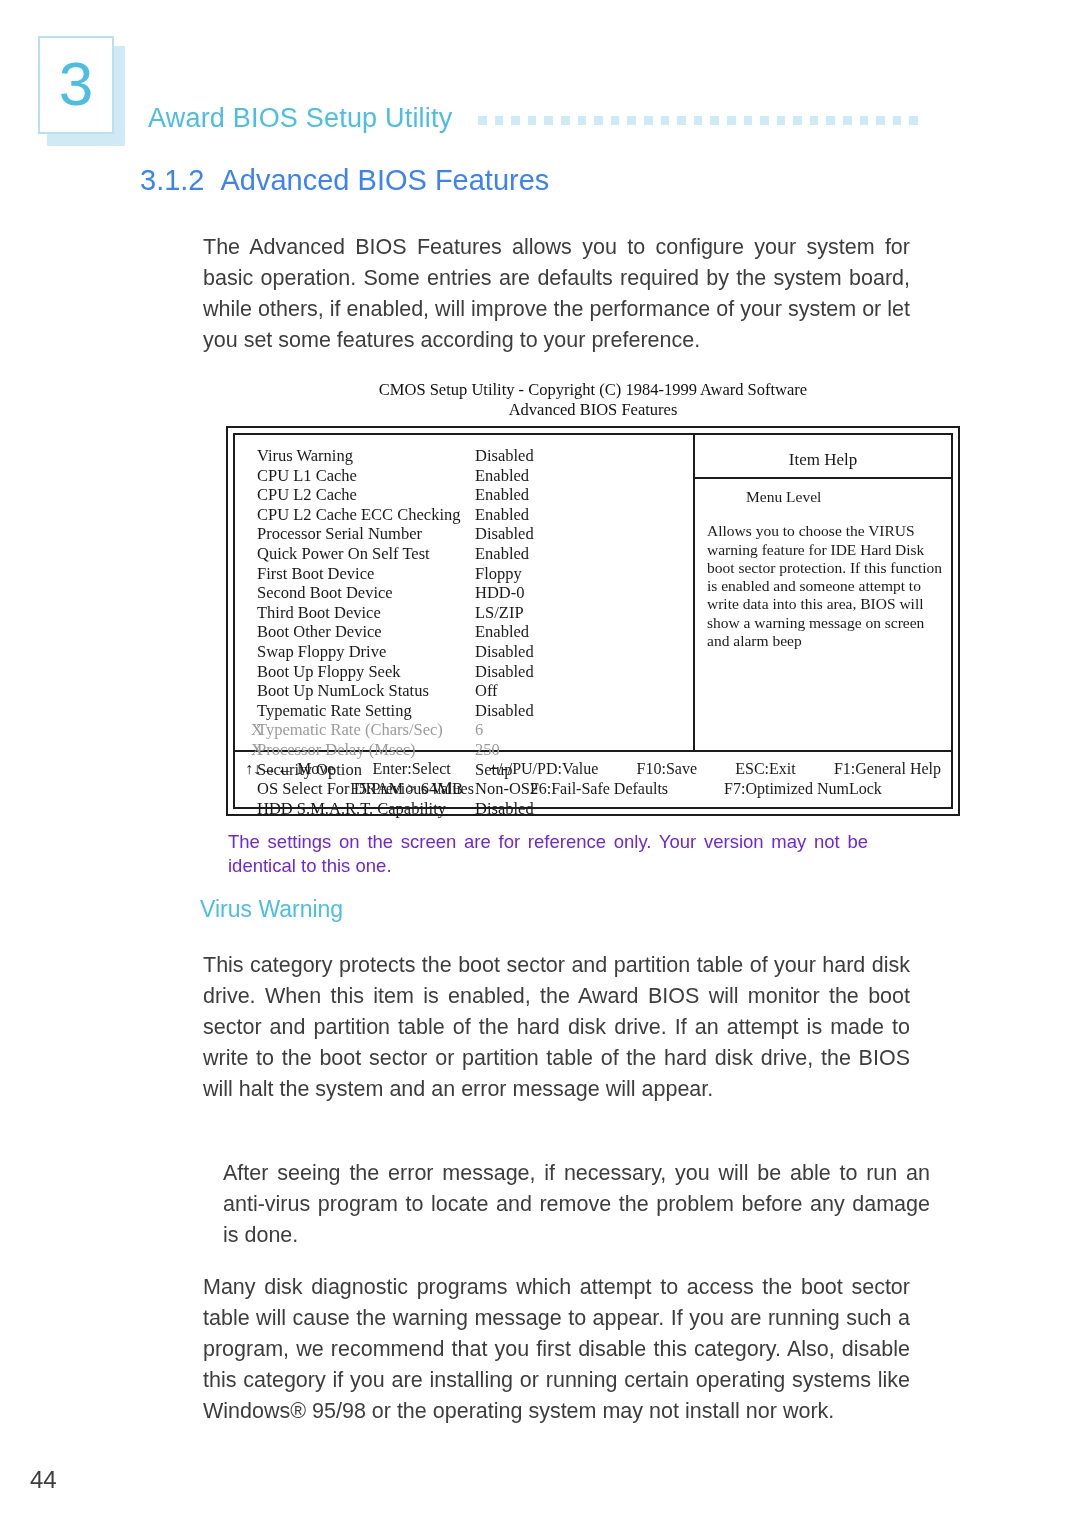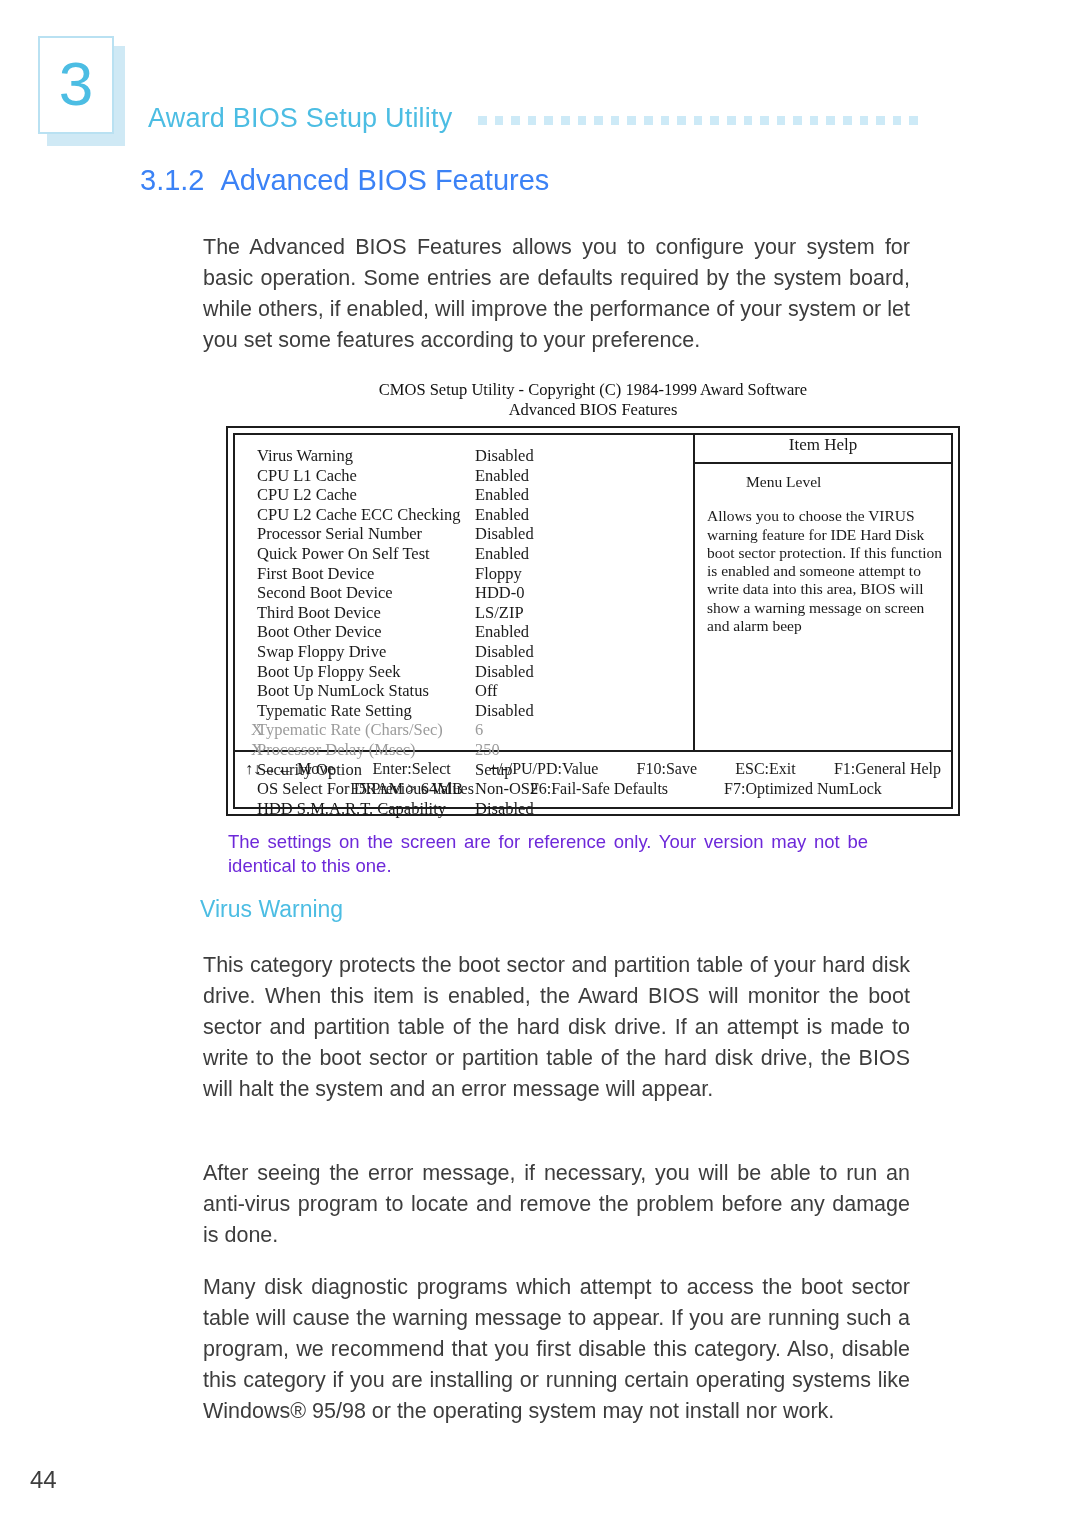--- a/index.html
+++ b/index.html
@@ -109,21 +109,21 @@
     width: 707px;
     font-size: 21.5px;
     line-height: 31px;
     text-align: justify;
     color: #3d3d3d;
     font-weight: 300;
   }
 
   #intro-par  { top: 232px; }
   #par-1      { top: 950px; }
-  #par-2      { top: 1158px; }
+  #par-2      { top: 1158px; margin-left: 20px; }
   #par-3      { top: 1272px; }
 
   #figure-caption {
     position: absolute;
     left: 228px;
     top: 830px;
     width: 640px;
     font-size: 18.5px;
     line-height: 24px;
     text-align: justify;
@@ -203,21 +203,21 @@
     position: relative;
     display: flex;
     flex-direction: column;
     min-width: 0;
   }
   #bios-help-title {
     border-bottom: 2px solid #1c1c1c;
     text-align: center;
     font-size: 17px;
     line-height: 20px;
-    padding: 0 0 7px 0;
+    padding: 15px 0 7px 0;
   }
   #bios-help-body {
     padding: 9px 6px 0 12px;
     font-size: 15.5px;
     line-height: 18.3px;
   }
   #bios-help-menu-level { margin-bottom: 16px; margin-left: 39px; }
   #bios-help-text { }
 
   .bios-row {

